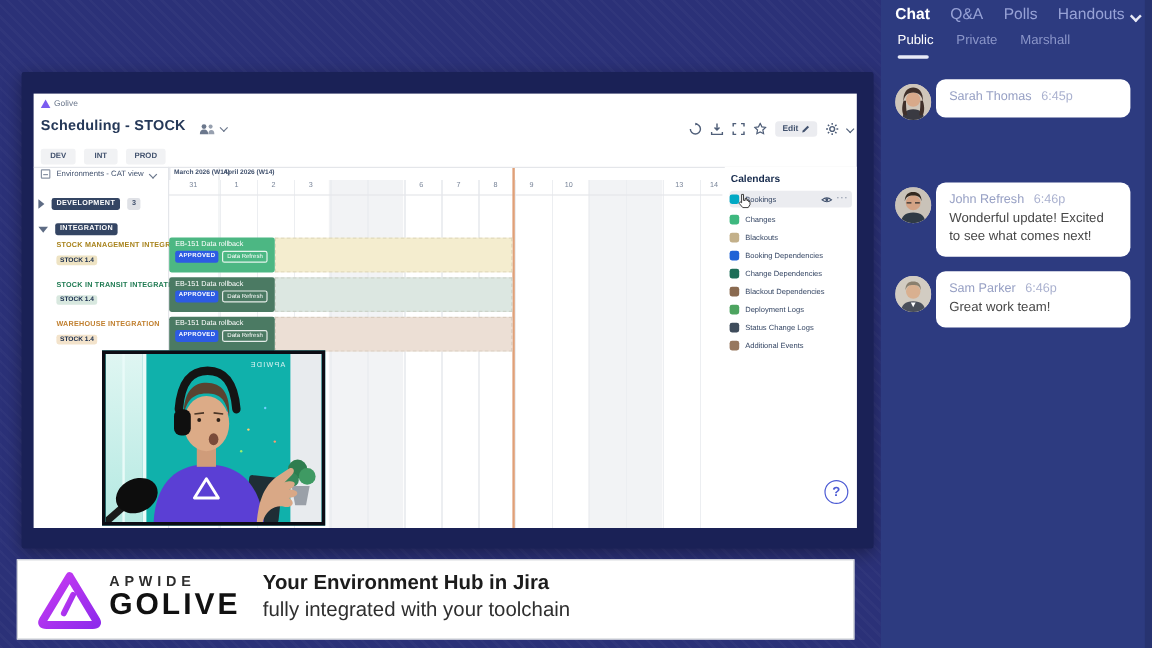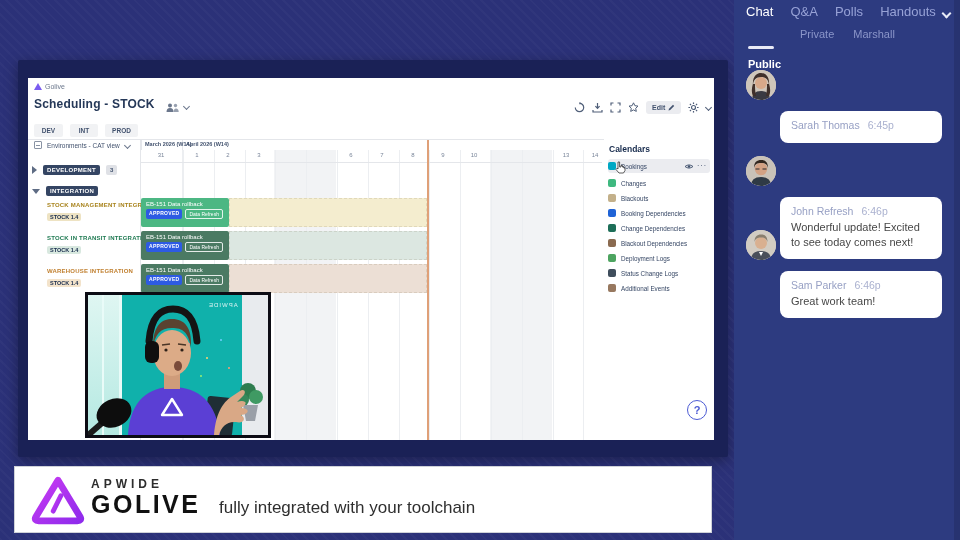--- a/index.html
+++ b/index.html
@@ -97,31 +97,31 @@
   .brand-bottom { font-size:25px; font-weight:800; letter-spacing:2.5px; color:#111; line-height:1; margin-top:1px; }
   .banner-head { position:absolute; left:204px; top:9px; font-size:17px; font-weight:bold; color:#1c1c1c; }
   .banner-sub { position:absolute; left:204px; top:31px; font-size:17px; color:#2f2f2f; }
   .cta { position:absolute; left:577px; top:16px; width:114px; height:34px; background:#2cb3e8; border-radius:2px;
     color:#fff; font-size:16px; font-weight:bold; letter-spacing:1.5px; display:flex; align-items:center; justify-content:center; }
 
   
   #chat { position:absolute; left:734px; top:0; width:226px; height:540px; background:#2d3b80; }
   .chat-tabs { position:absolute; left:12px; top:4px; display:flex; gap:17px; align-items:center; }
   .chat-tab { font-size:13px; color:#97a2d6; }
-  .chat-tab.active { color:#fff; font-weight:normal; }
+  .chat-tab.active { color:#fff; font-weight:bold; }
   .chat-chev { position:absolute; right:10px; top:10px; width:7px; height:7px;
     border-right:2px solid #e8eaf6; border-bottom:2px solid #e8eaf6; transform:rotate(45deg); }
   .sub-tabs { position:absolute; left:14px; top:28px; display:flex; gap:19px; }
   .sub-tab { font-size:11px; color:#8b96c9; }
-  .sub-tab.active { color:#fff; font-weight:bold;margin-top:30px; }
+  .sub-tab.active { color:#fff; font-weight:normal; }
   .sub-underline { position:absolute; left:14px; top:46px; width:26px; height:3px; background:#e8eaf6; border-radius:2px; }
 
   .msg { position:absolute; left:0; width:226px; }
   .avatar { position:absolute; left:12px; width:30px; height:30px; border-radius:50%; overflow:hidden; background:#d6cfc6; }
-  .bubble { position:absolute; left:46px; width:162px; background:#fff; border-radius:8px; padding:8px 11px 9px;margin-top:45px; }
+  .bubble { position:absolute; left:46px; width:162px; background:#fff; border-radius:8px; padding:8px 11px 9px; }
   .msg-meta { font-size:10.5px; color:#97a0c4; margin-bottom:3px; }
   .msg-meta .t { color:#aab1cf; margin-left:8px; }
   .msg-text { font-size:11px; color:#474747; line-height:1.35; }
   .chat-scroll { position:absolute; right:0; top:0; width:6px; height:540px; background:rgba(0,0,0,.12); }
 </style>
 </head>
 <body>
 
 <div id="root">
 
@@ -363,20 +363,21 @@
               <stop offset="1" stop-color="#8f2bec"></stop>
           </linearGradient>
         </defs>
         <path d="M30 6 L53 44 Q55 48 50 48 L10 48 Q5 48 7 44 Z" fill="none" stroke="url(#pg)" stroke-width="7" stroke-linejoin="round"></path>
         <line x1="25" y1="38" x2="33" y2="22" stroke="url(#pg)" stroke-width="5" stroke-linecap="round"></line>
       </svg>
       <div class="brand-block">
         <div class="brand-top">APWIDE</div>
         <div class="brand-bottom">GOLIVE</div>
       </div>
+      <div class="banner-head">Your Environment Hub in Jira</div>
       <div class="banner-sub">fully integrated with your toolchain</div>
     </div>
   </div>
 
   <div id="chat">
     <div class="chat-tabs">
       <span class="chat-tab active">Chat</span>
       <span class="chat-tab">Q&amp;A</span>
       <span class="chat-tab">Polls</span>
       <span class="chat-tab">Handouts</span>
@@ -413,21 +414,21 @@
           <path d="M5 30 Q5 21 15 21 Q25 21 25 30 Z" fill="#2f3a45"></path>
           <circle cx="15" cy="13" r="6.2" fill="#d3a284"></circle>
           <path d="M8 12 C8 6 11 4 15 4 C19 4 22 6 22 12 C21 8 19 7 15 7 C11 7 9 8 8 12 Z" fill="#33281f"></path>
           <path d="M9.5 13 H13.5 M16.5 13 H20.5" stroke="#2b2b2b" stroke-width="1.1"></path>
         </svg>
       </div>
       <div class="bubble" style="top:152px">
         <div class="msg-meta">
           <span>John Refresh</span><span class="t">6:46p</span>
         </div>
-        <div class="msg-text">Wonderful update! Excited to see today comes next!</div>
+        <div class="msg-text">Wonderful update! Excited to see what comes next!</div>
       </div>
     </div>
 
     <div class="msg">
       <div class="avatar" style="top:230px">
         <svg width="30" height="30" viewBox="0 0 30 30">
           <rect width="30" height="30" fill="#d2ccc2"></rect>
           <path d="M5 30 Q5 21 15 21 Q25 21 25 30 Z" fill="#4a4f5a"></path>
           <path d="M13 22 L15 26 L17 22 Z" fill="#fff"></path>
           <circle cx="15" cy="13" r="6" fill="#d9b090"></circle>

